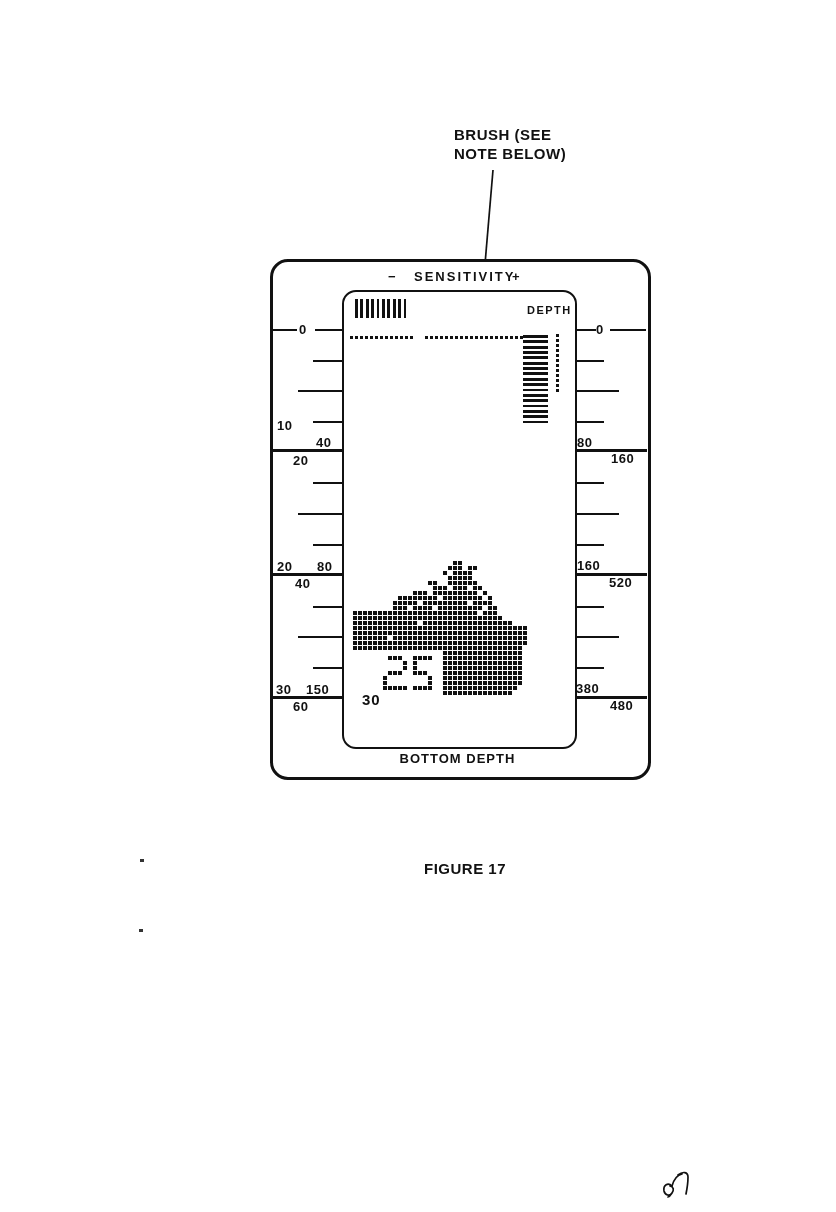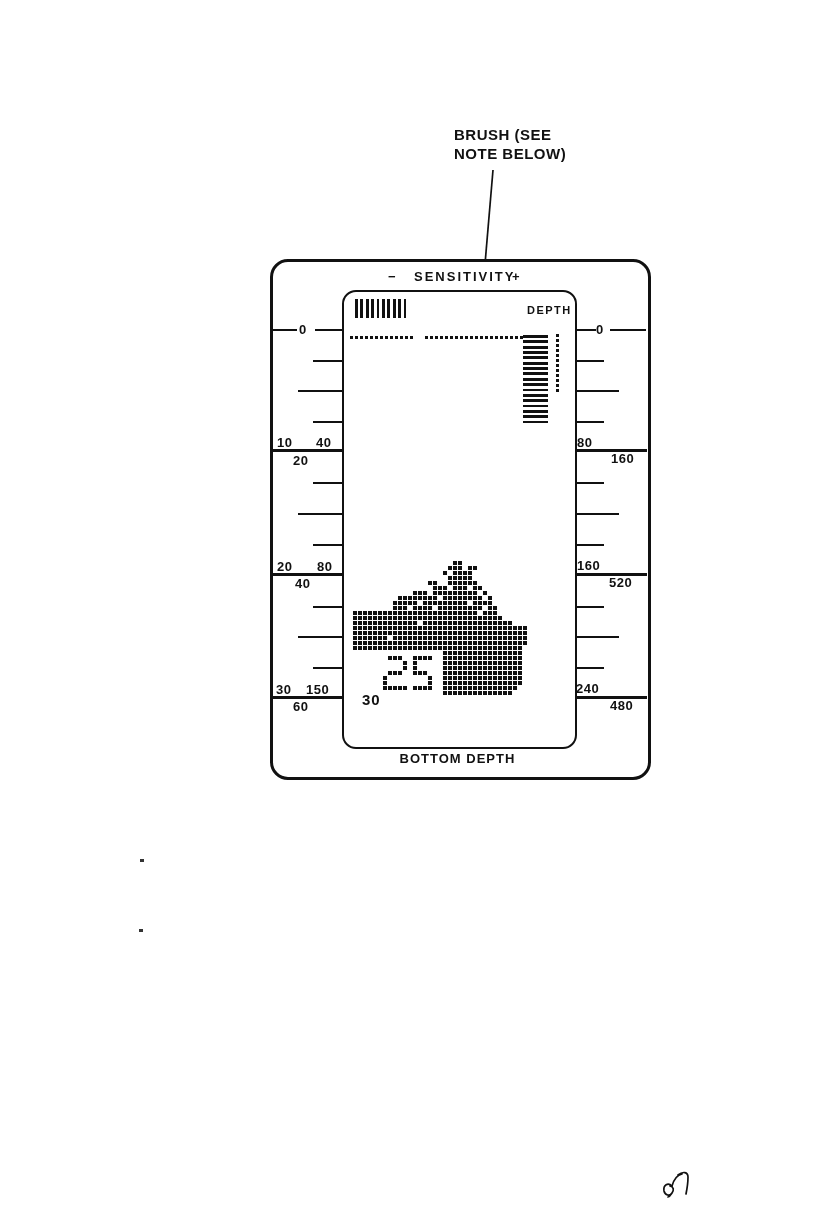--- a/index.html
+++ b/index.html
@@ -694,38 +694,39 @@
       <div style="position: absolute; left: 575px; top: 636px; width: 44px; height: 2px; background: rgb(17, 17, 17);"></div>
       <div style="position: absolute; left: 271px; top: 449px; width: 71px; height: 3px; background: rgb(17, 17, 17);"></div>
       <div style="position: absolute; left: 575px; top: 449px; width: 72px; height: 3px; background: rgb(17, 17, 17);"></div>
       <div style="position: absolute; left: 271px; top: 573px; width: 71px; height: 3px; background: rgb(17, 17, 17);"></div>
       <div style="position: absolute; left: 575px; top: 573px; width: 72px; height: 3px; background: rgb(17, 17, 17);"></div>
       <div style="position: absolute; left: 271px; top: 696px; width: 71px; height: 3px; background: rgb(17, 17, 17);"></div>
       <div style="position: absolute; left: 575px; top: 696px; width: 72px; height: 3px; background: rgb(17, 17, 17);"></div>
     </div>
 
   <span class="rlabel" style="left:299px;top:322px;">0</span>
-  <span class="rlabel" style="left:277px;top:435px;">10</span>
+  <span class="rlabel" style="left:277px;top:418px;">10</span>
   <span class="rlabel" style="left:316px;top:435px;">40</span>
   <span class="rlabel" style="left:293px;top:453px;">20</span>
   <span class="rlabel" style="left:277px;top:559px;">20</span>
   <span class="rlabel" style="left:317px;top:559px;">80</span>
   <span class="rlabel" style="left:295px;top:576px;">40</span>
   <span class="rlabel" style="left:276px;top:682px;">30</span>
   <span class="rlabel" style="left:306px;top:682px;">150</span>
   <span class="rlabel" style="left:293px;top:699px;">60</span>
 
   <span class="rlabel" style="left:596px;top:322px;">0</span>
   <span class="rlabel" style="left:577px;top:435px;">80</span>
   <span class="rlabel" style="left:611px;top:451px;">160</span>
   <span class="rlabel" style="left:577px;top:558px;">160</span>
   <span class="rlabel" style="left:609px;top:575px;">520</span>
-  <span class="rlabel" style="left:576px;top:681px;">240</span>
+  <span class="rlabel" style="left:576px;top:681px;">380</span>
   <span class="rlabel" style="left:610px;top:698px;">480</span>
 
+  <div class="caption">FIGURE 17</div>
 
   <div class="margin-dot" style="left:140px;top:859px;"></div>
   <div class="margin-dot" style="left:139px;top:929px;"></div>
 
   <svg style="left:658px;top:1166px;" width="40" height="36" viewBox="0 0 40 36">
     <path d="M 14 20 C 10 16, 5 19, 6 25 C 7 29, 12 31, 14 27 C 16 24, 16 21, 12 20 M 13 28 C 12 30, 11 31, 10 31" fill="none" stroke="#111" stroke-width="1.7" stroke-linecap="round"></path>
     <path d="M 14 20 C 16 13, 19 9, 24 8 M 20 9 C 25 5, 30 6, 30 11 C 30 17, 29 23, 28 28" fill="none" stroke="#111" stroke-width="1.7" stroke-linecap="round"></path>
   </svg>
 
 </div>

